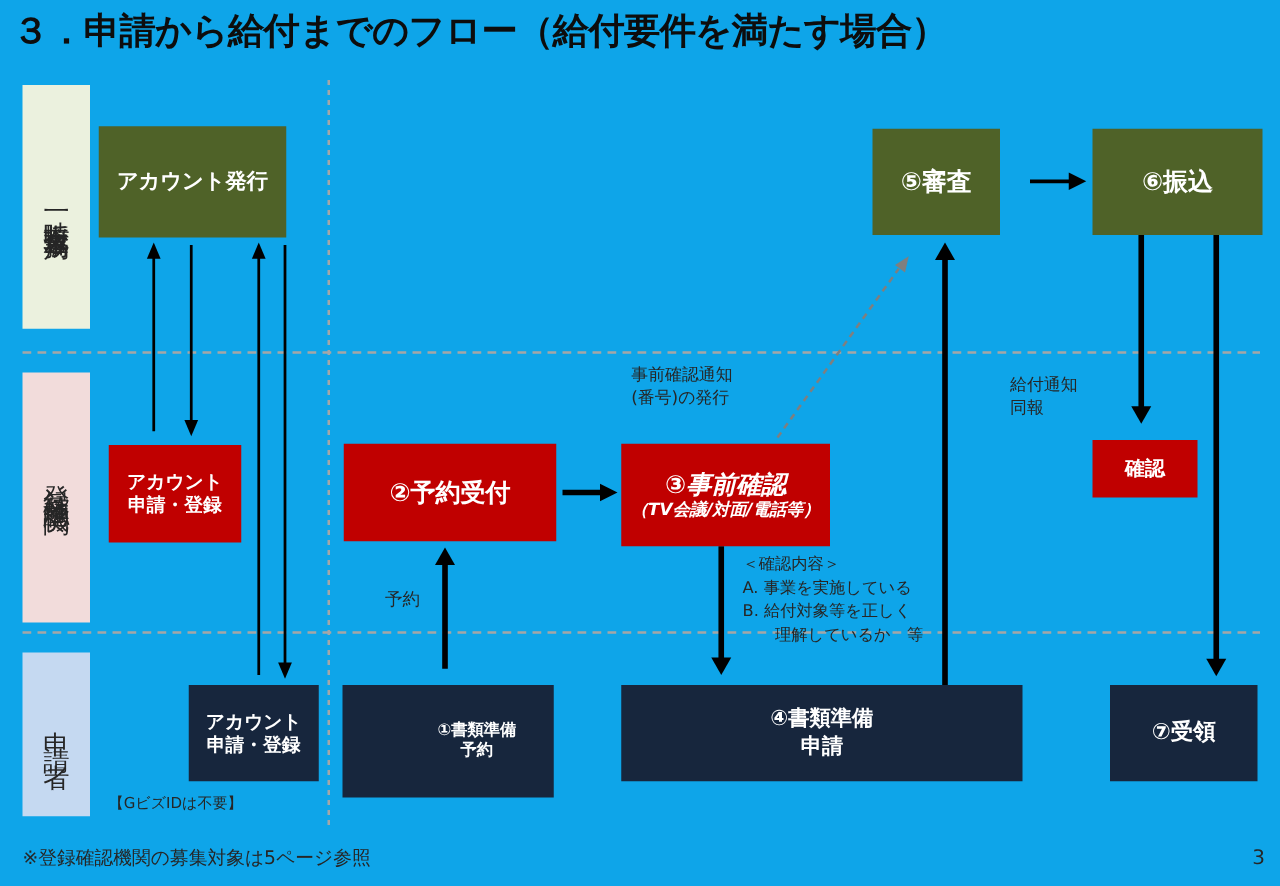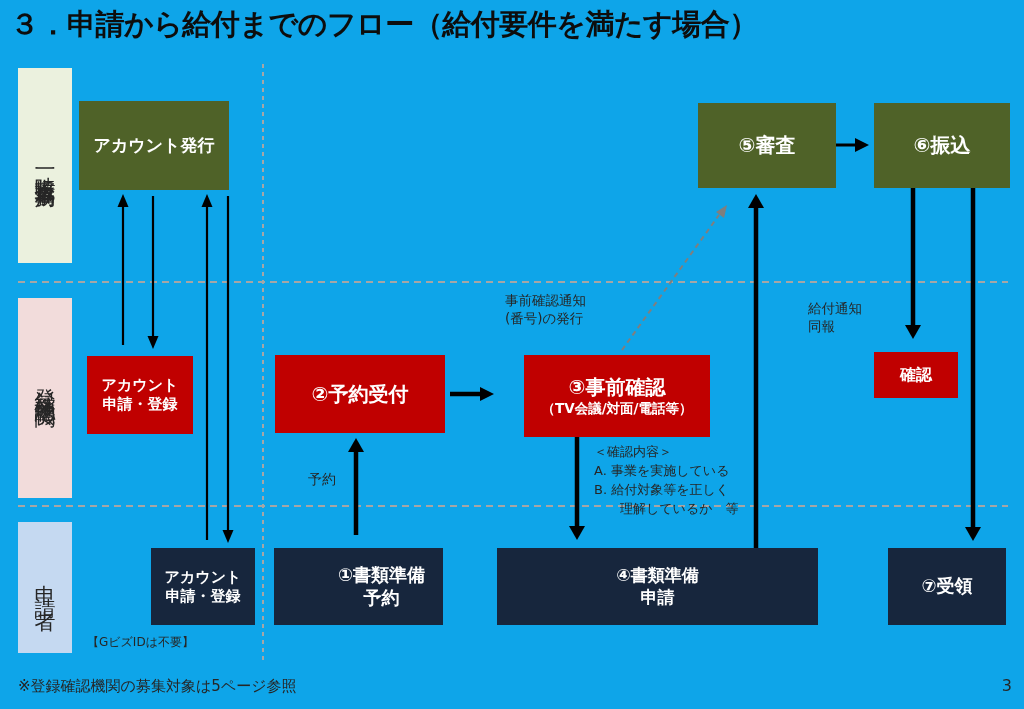--- a/index.html
+++ b/index.html
@@ -82,40 +82,40 @@
 
     <line x1="973" y1="188" x2="973" y2="528" stroke="#000" stroke-width="4.5"></line>
     <polygon points="973,541 965,527 981,527" fill="#000"></polygon>
 
     <line x1="622" y1="350" x2="719" y2="215" stroke="#7f7f7f" stroke-width="2" stroke-dasharray="5 4"></line>
     <polygon points="727,205 724,218 716,212" fill="#7f7f7f"></polygon>
   </svg>
 
   <div class="box green" style="left:79px;top:101px;width:150px;height:89px;font-size:17px;">アカウント発行</div>
 
-  <div class="box green" style="left:698px;top:103px;width:138px;height:85px;font-size:20px;">⑤審査</div>
+  <div class="box green" style="left:698px;top:103px;width:102px;height:85px;font-size:20px;">⑤審査</div>
 
   <div class="box green" style="left:874px;top:103px;width:136px;height:85px;font-size:20px;">⑥振込</div>
 
   <div class="box red multiline" style="left:87px;top:356px;width:106px;height:78px;font-size:15px;">アカウント
 申請・登録</div>
 
   <div class="box red" style="left:275px;top:355px;width:170px;height:78px;font-size:20px;">②予約受付</div>
 
-  <div class="box red" style="left:524px;top:355px;width:186px;height:82px;">
+  <div class="box red" style="left:497px;top:355px;width:167px;height:82px;font-style:italic;">
     <div style="font-size:20px;">③事前確認</div>
     <div style="font-size:13.5px;">（TV会議/対面/電話等）</div>
   </div>
 
   <div class="box red" style="left:874px;top:352px;width:84px;height:46px;font-size:16px;">確認</div>
 
   <div class="box navy multiline" style="left:151px;top:548px;width:104px;height:77px;font-size:15px;">アカウント
 申請・登録</div>
 
-  <div class="box navy multiline" style="left:274px;top:548px;width:169px;height:77px;font-size:18px;padding-left:46px;">①書類準備
+  <div class="box navy multiline" style="left:274px;top:548px;width:169px;height:90px;font-size:13px;padding-left:46px;">①書類準備
 予約</div>
 
   <div class="box navy multiline" style="left:497px;top:548px;width:321px;height:77px;font-size:17px;">④書類準備
 申請</div>
 
   <div class="box navy" style="left:888px;top:548px;width:118px;height:77px;font-size:18px;">⑦受領</div>
 
   <div class="note center multiline" style="left:505px;top:291px;width:145px;font-size:13.5px;line-height:1.35;">事前確認通知
 (番号)の発行</div>
 

